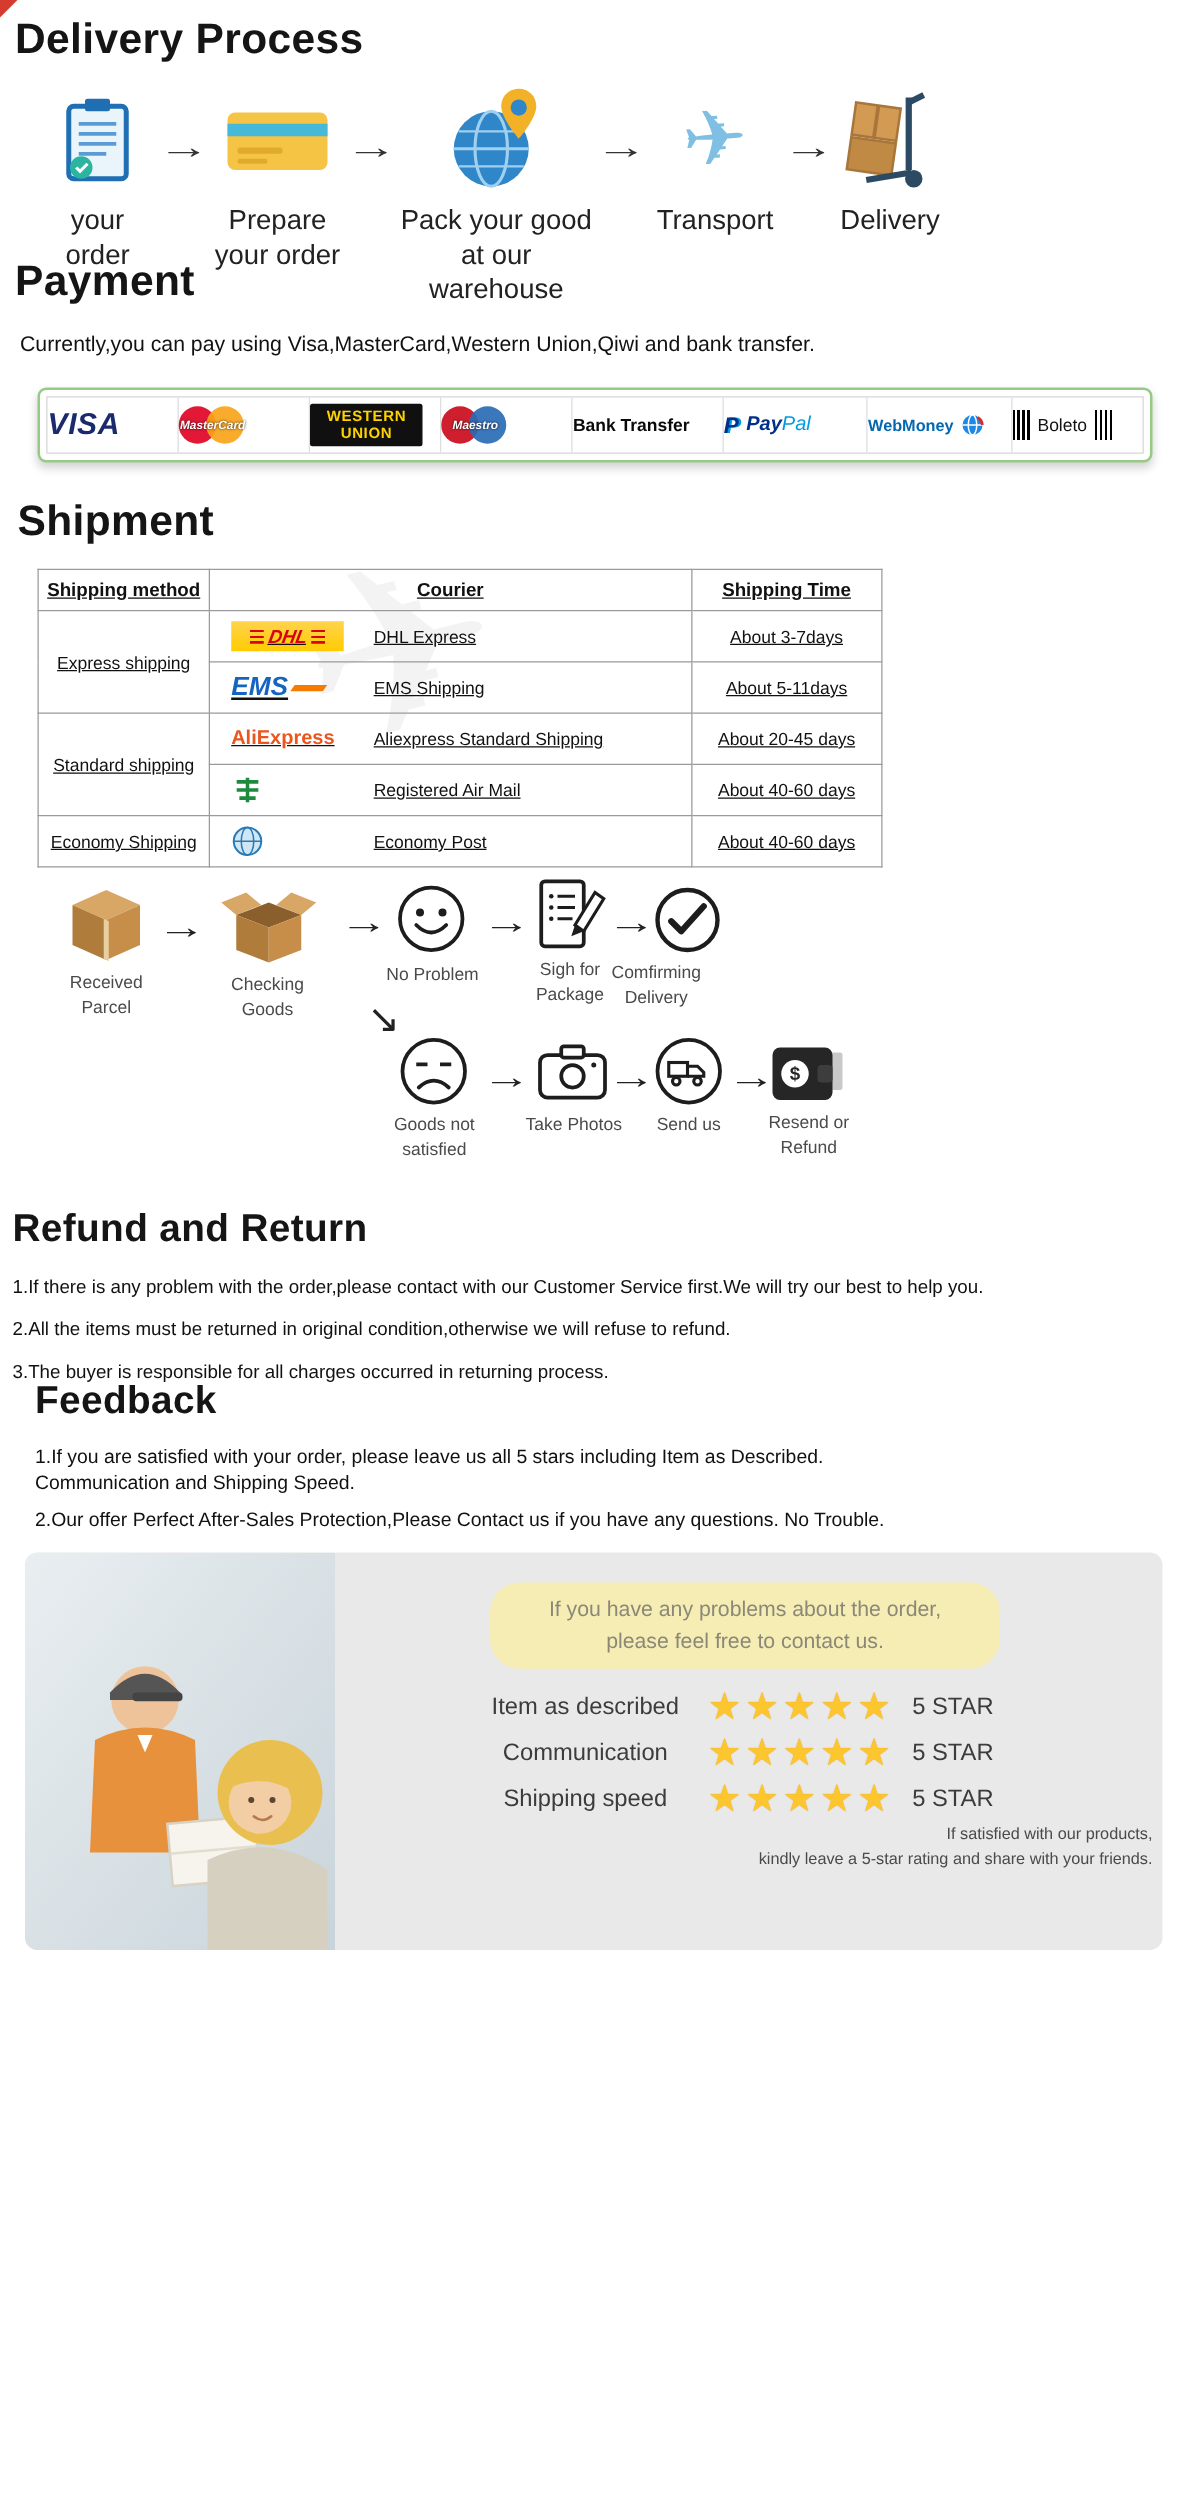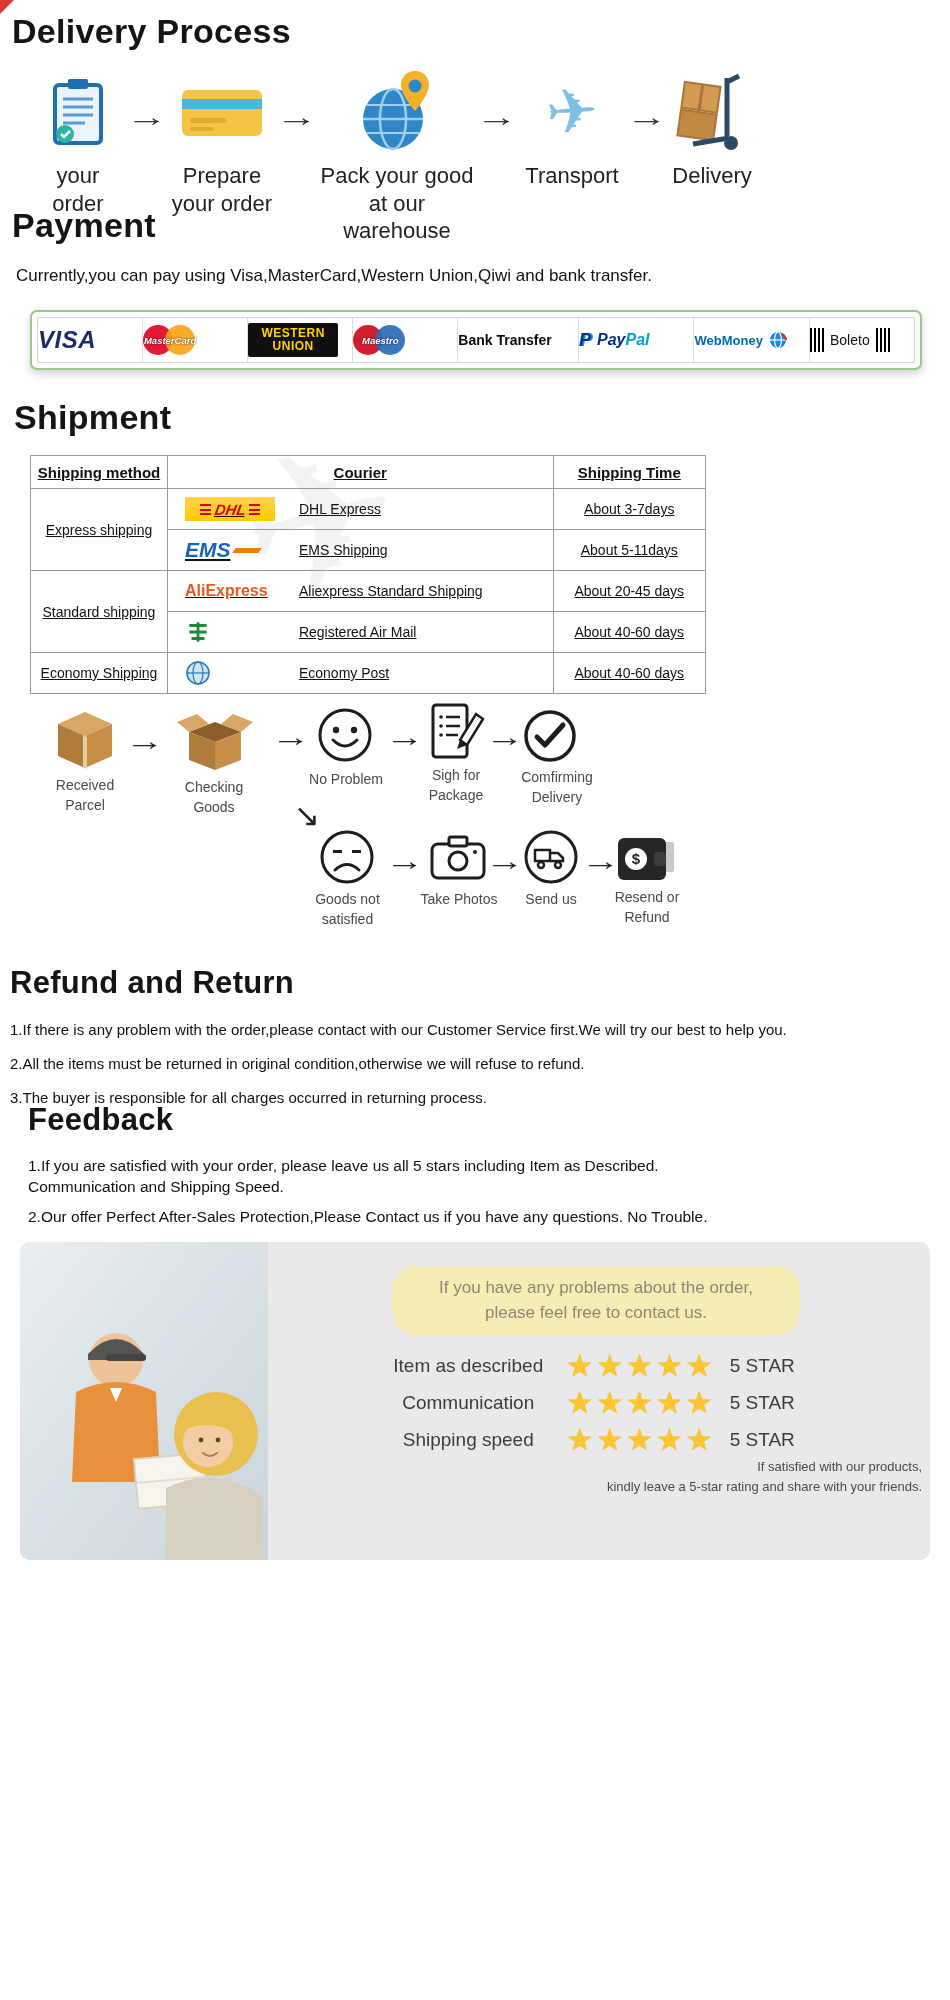--- a/index.html
+++ b/index.html
@@ -39,21 +39,21 @@
   .ms .l{background:#cf1f2f}.ms .r{background:#2a6bb5}
   .circ-label{position:absolute;top:12px;left:0;width:100%;text-align:center;color:#fff;
               font-size:9.5px;font-weight:700;font-style:italic;
               text-shadow:0 0 2px rgba(0,0,0,.9);}
   .wu{background:#101010;border-radius:2px;width:90px;height:34px;display:flex;flex-direction:column;
       align-items:center;justify-content:center;line-height:1.05;}
   .wu span{color:#ffd200;font-weight:800;font-size:12px;letter-spacing:.5px;}
   .bank-text{font-weight:800;font-size:14px;color:#0a0a0a;}
   .pp-icon{font-weight:800;font-style:italic;font-size:18px;color:#003087;text-shadow:2px 0 0 #009cde;}
   .pp-pay{font-weight:800;font-style:italic;font-size:16px;color:#003087;}
-  .pp-pal{font-weight:700;font-style:italic;font-size:16px;color:#009cde;}
+  .pp-pal{font-weight:400;font-style:italic;font-size:16px;color:#009cde;}
   .wm-text{font-weight:700;font-size:13px;color:#0368b0;}
   .bar{width:14px;height:24px;background:repeating-linear-gradient(90deg,#000 0 2px,transparent 2px 4px);}
   .boleto-text{font-weight:400;font-size:14px;color:#111;}
 
   
   .table-wrap{position:absolute;top:455px;left:30px;width:680px;}
   .watermark{position:absolute;top:-45px;left:210px;font-size:190px;color:#333;opacity:.055;
              transform:rotate(-14deg);z-index:0;pointer-events:none;}
   table.ship{border-collapse:collapse;position:relative;z-index:1;width:676px;}
   table.ship th,table.ship td{border:1px solid #9a9a9a;font-size:14px;color:#111;text-decoration:underline;}
@@ -369,21 +369,21 @@
   </div>
   <div class="f-label" style="left:418px;top:66px;width:76px;">Sigh for Package</div>
   <span class="f-arrow" style="left:492px;top:22px;">→</span>
 
   <div class="f-item" style="left:522px;top:8px;">
     <svg width="56" height="56" viewBox="0 0 56 56">
       <circle cx="28" cy="28" r="24" fill="#fff" stroke="#1d1d1d" stroke-width="3.5"></circle>
       <path d="M15 29 l8 8 l18 -20" fill="none" stroke="#1d1d1d" stroke-width="5" stroke-linecap="round" stroke-linejoin="round"></path>
     </svg>
   </div>
-  <div class="f-label" style="left:513px;top:68px;width:88px;">Comfirming Delivery</div>
+  <div class="f-label" style="left:481px;top:68px;width:88px;">Comfirming Delivery</div>
 
   <span class="f-arrow diag" style="left:296px;top:100px;">↘</span>
 
   <div class="f-item" style="left:318px;top:128px;">
     <svg width="58" height="58" viewBox="0 0 58 58">
       <circle cx="29" cy="29" r="25" fill="#fff" stroke="#1d1d1d" stroke-width="3"></circle>
       <rect x="15" y="22" width="9" height="3" fill="#1d1d1d"></rect>
       <rect x="34" y="22" width="9" height="3" fill="#1d1d1d"></rect>
       <path d="M17 42 Q29 31 41 42" fill="none" stroke="#1d1d1d" stroke-width="3" stroke-linecap="round"></path>
     </svg>

